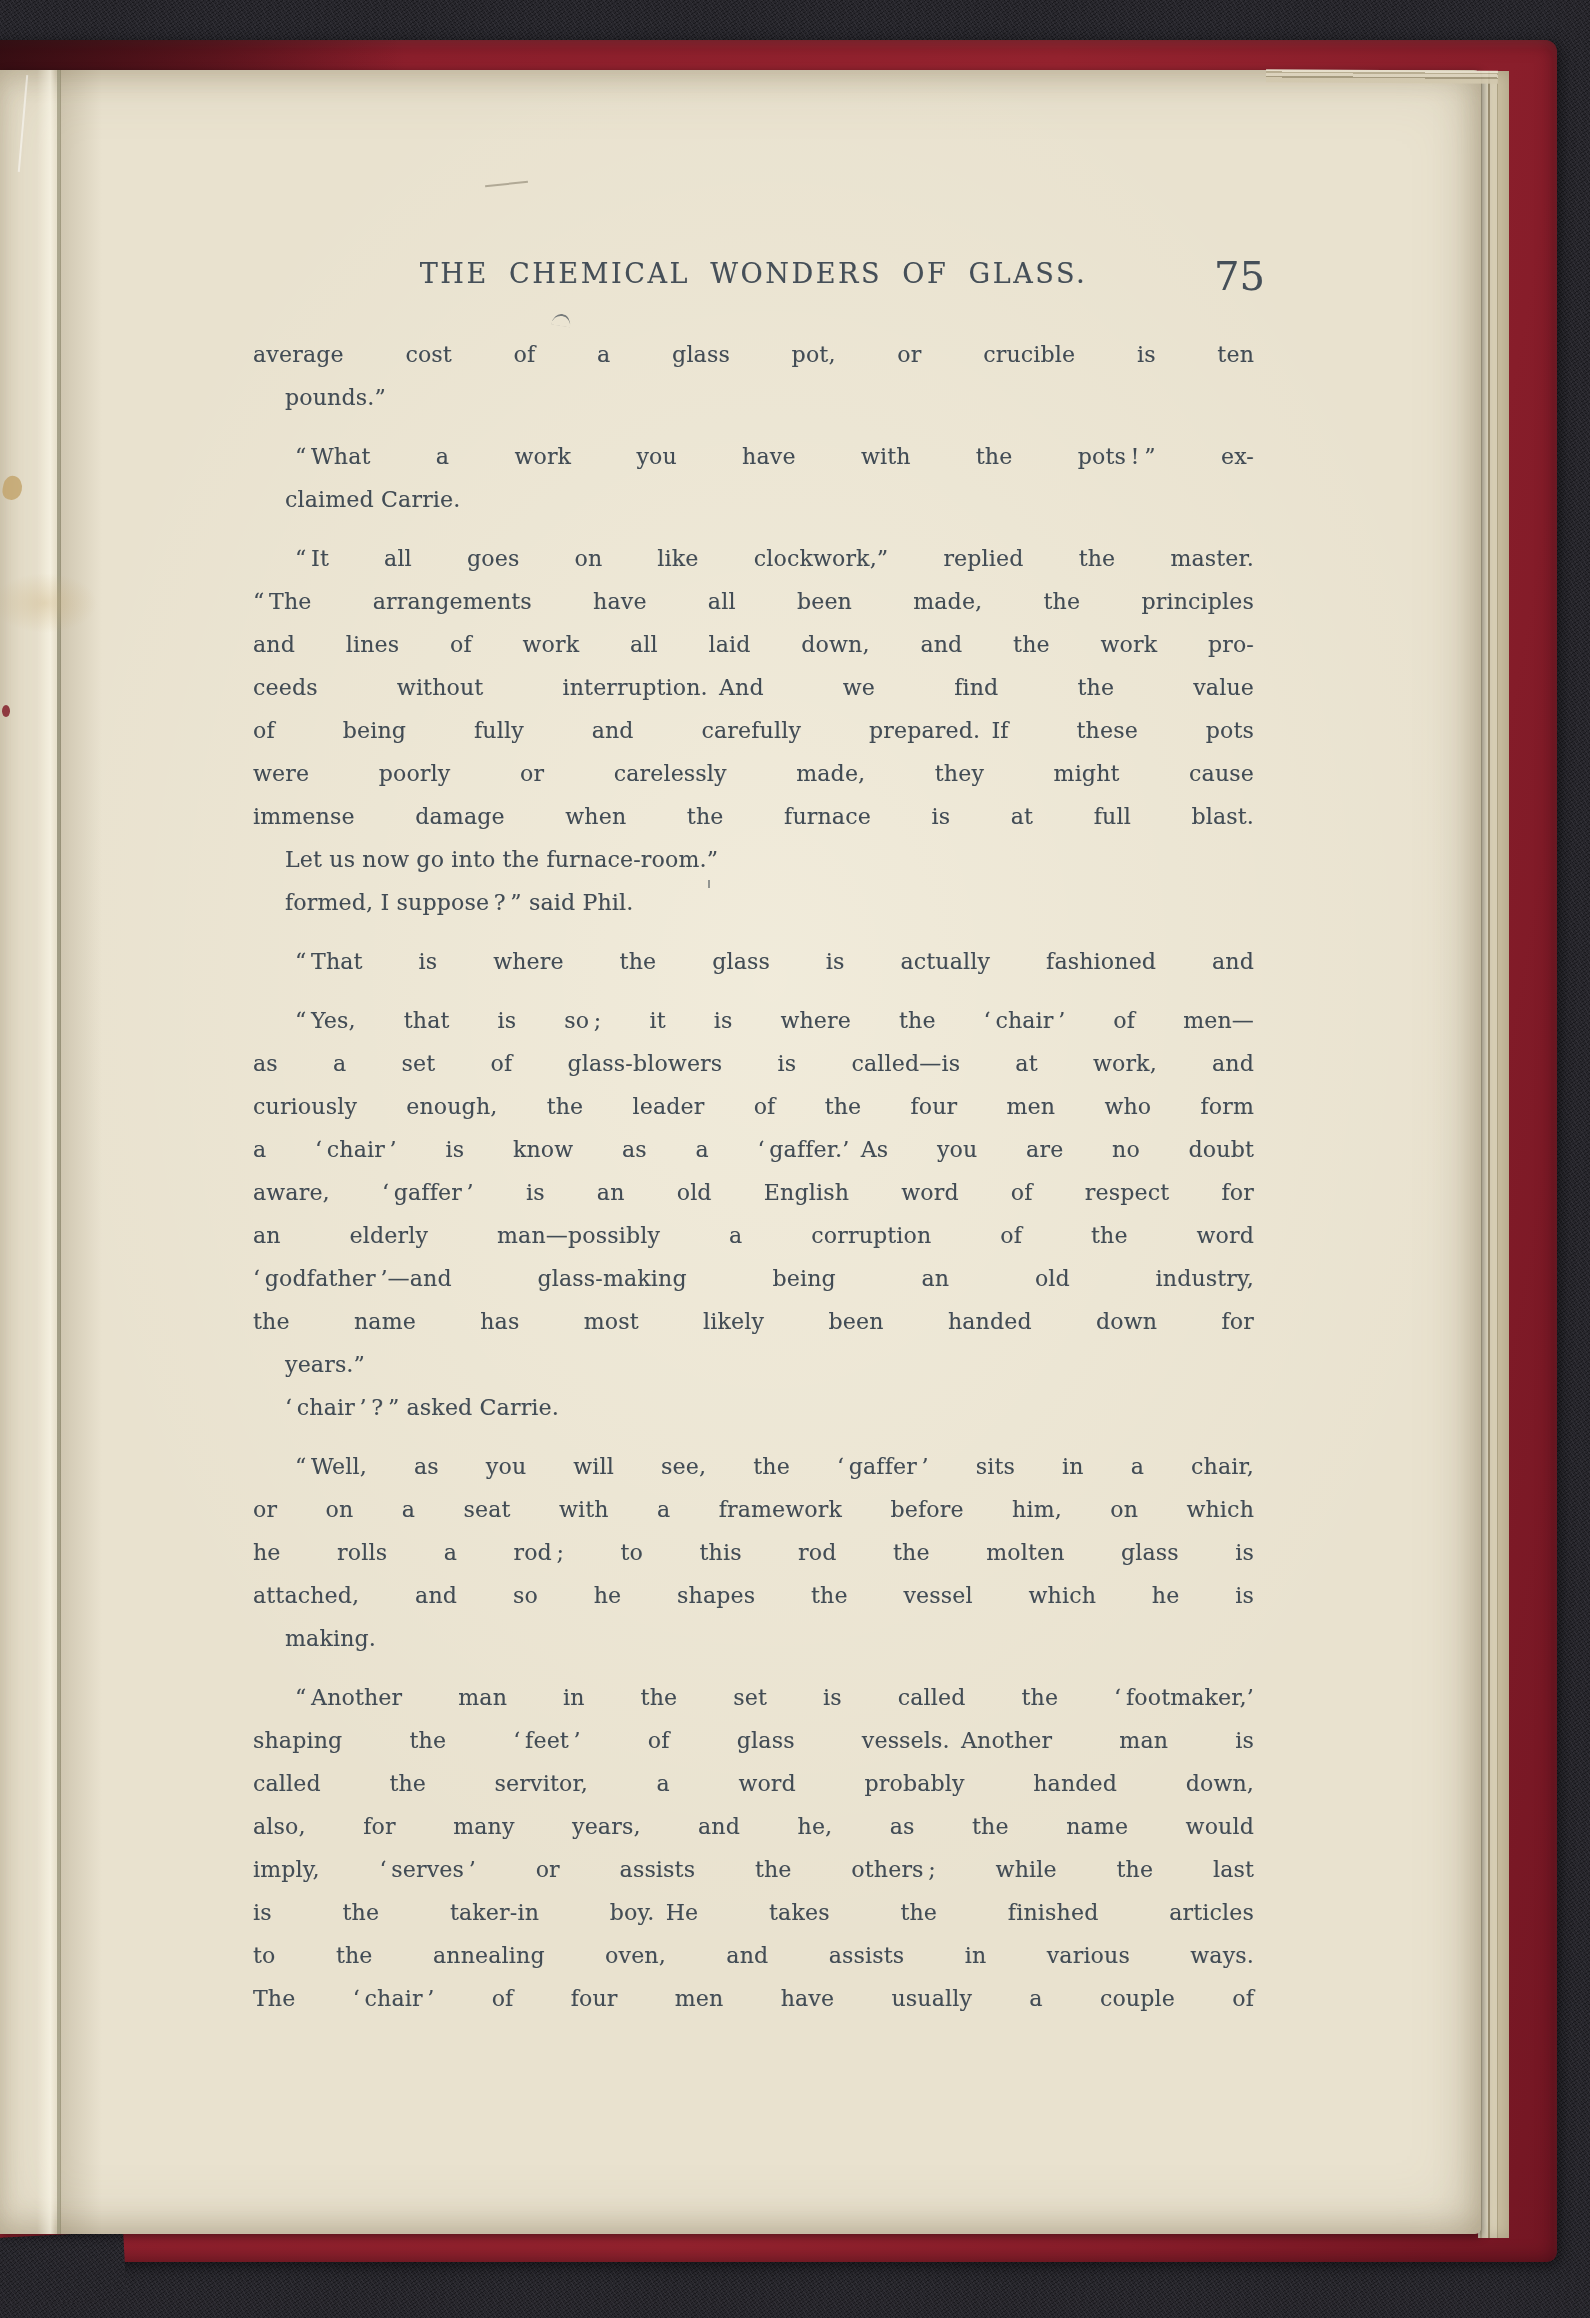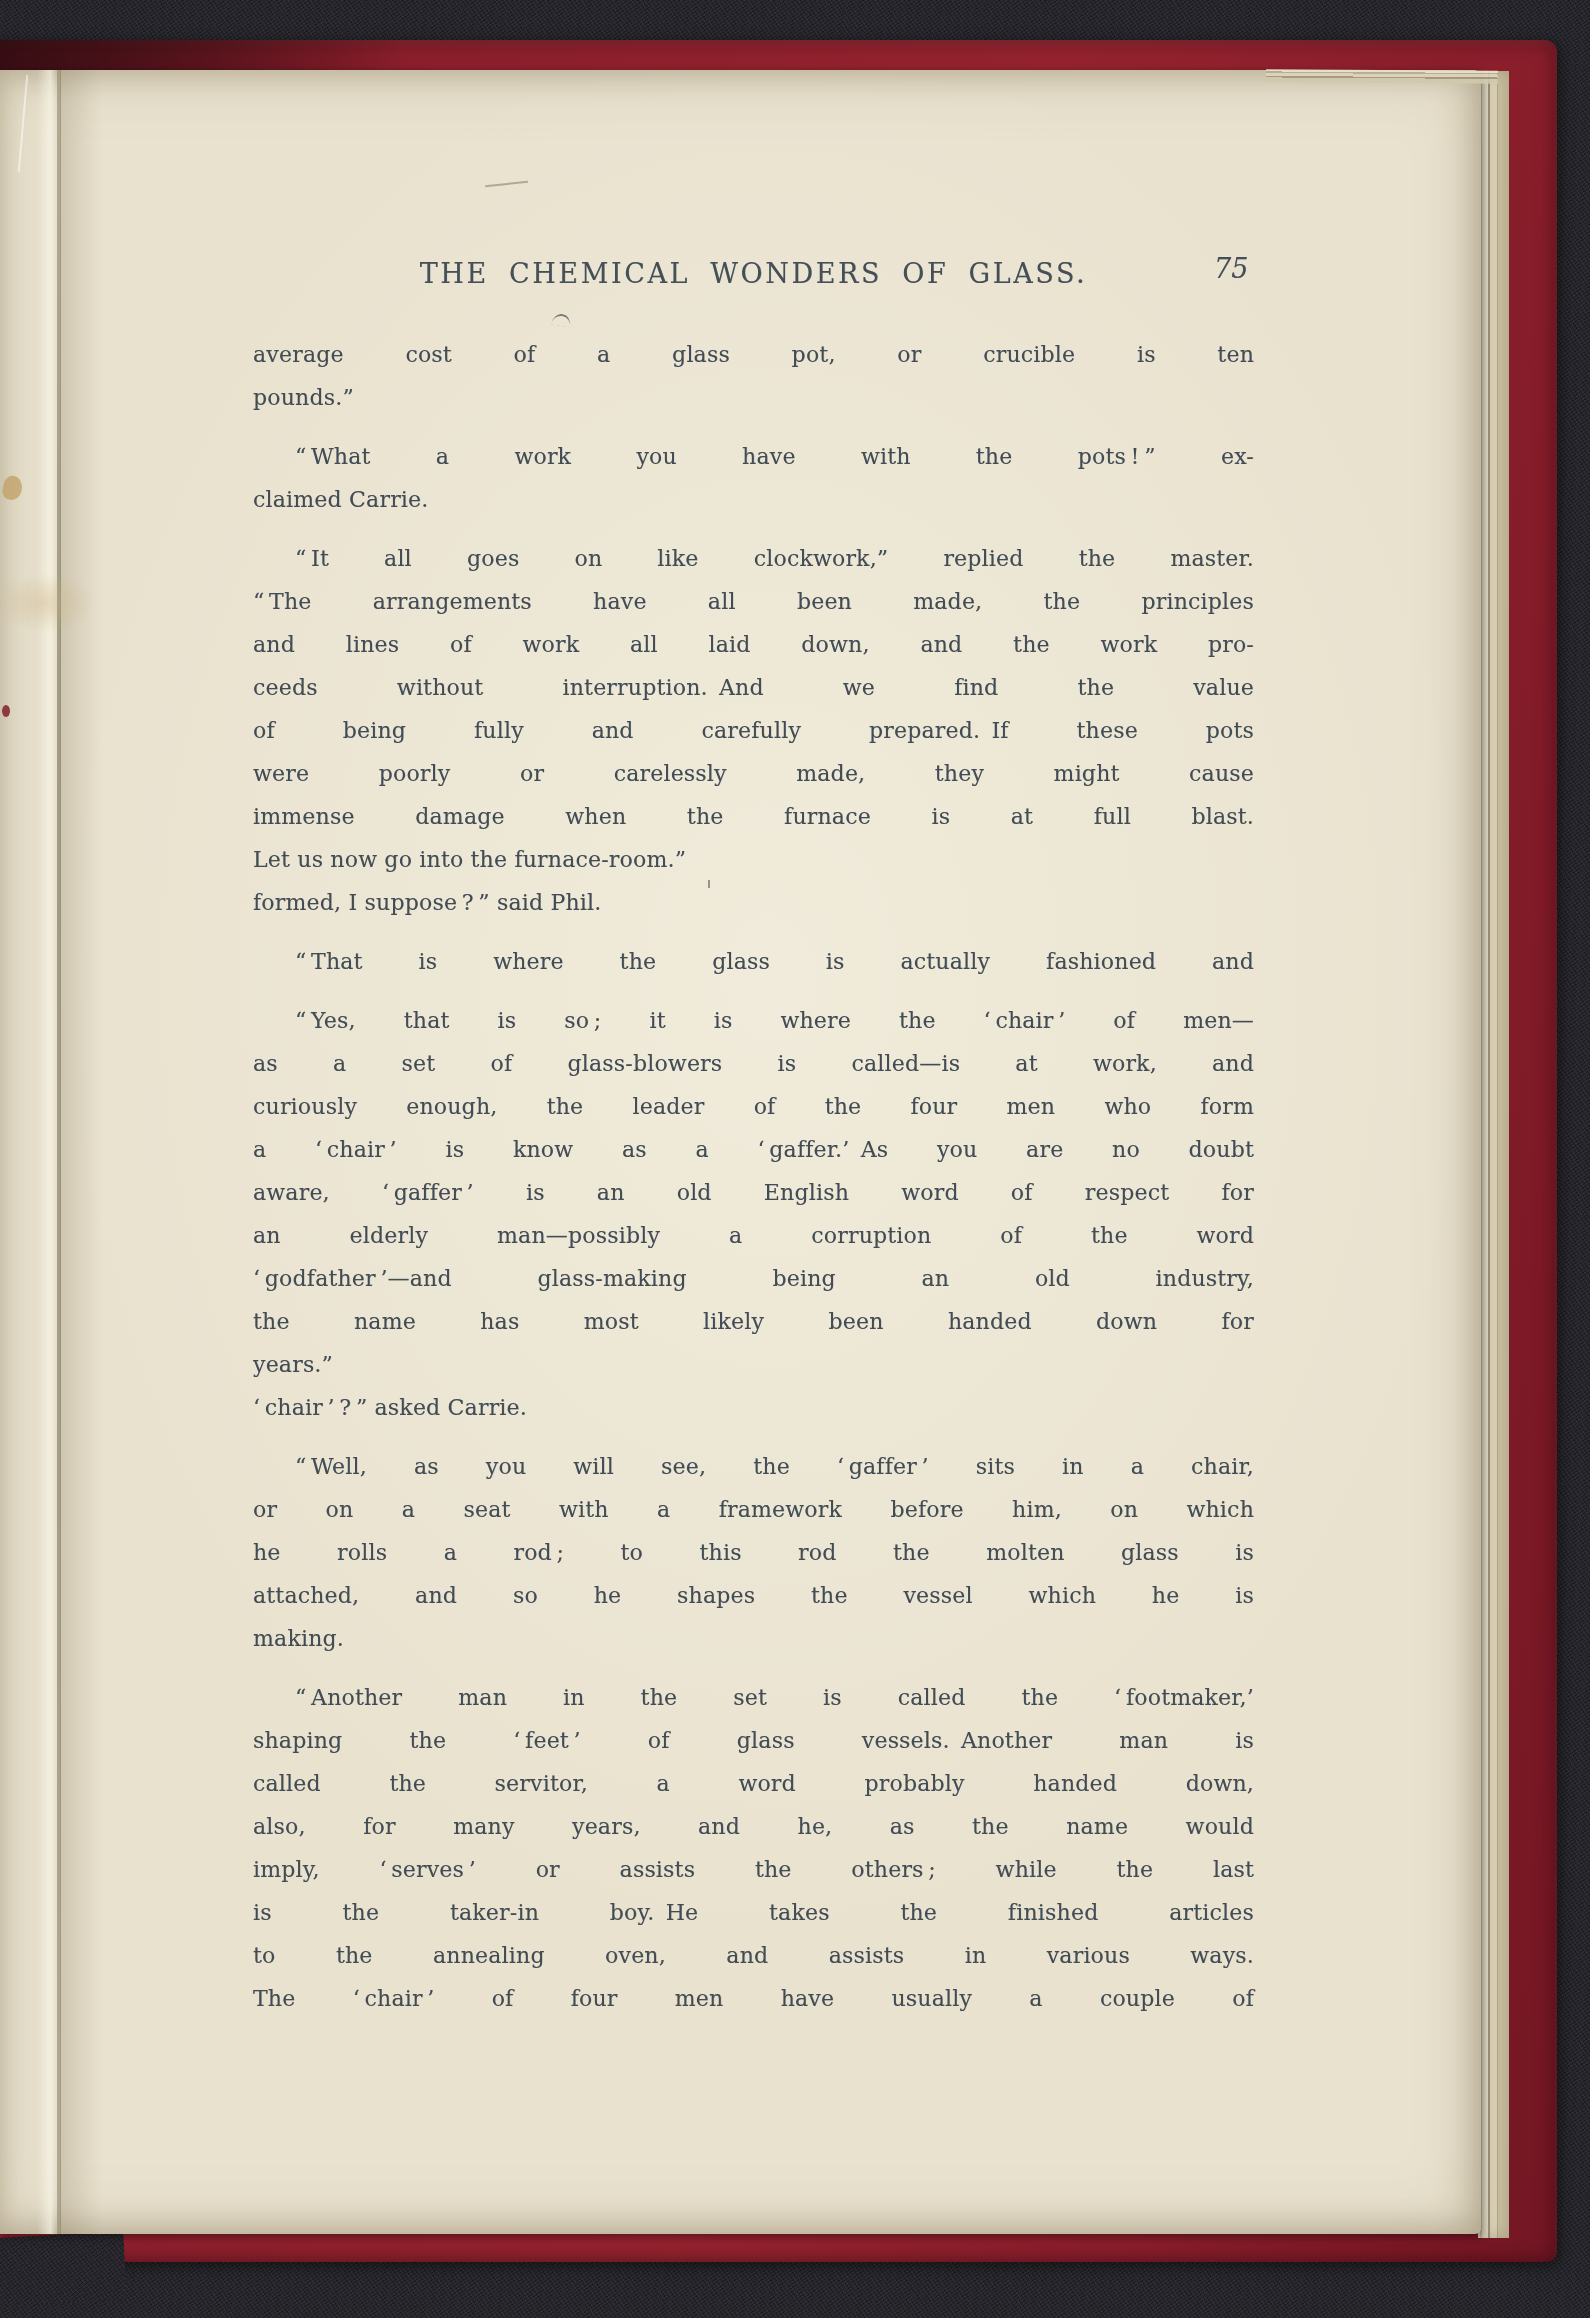--- a/index.html
+++ b/index.html
@@ -69,30 +69,30 @@
       transform:rotate(-6deg);}
   .stray-arc{left:552px;top:244px;width:19.3px;height:10.4px;border-top:2.2px solid rgba(70,78,86,.7);
       border-radius:50% 50% 0 0/100% 100% 0 0;transform:rotate(9deg);}
   .stray-tick{left:708px;top:810px;width:2.2px;height:8.2px;background:rgba(70,78,86,.55);}
 
   
   .running-head{position:absolute;left:253px;top:187px;width:1001px;height:36px;
       text-align:center;}
   .running-head .title{font-size:27px;line-height:33px;letter-spacing:2.6px;word-spacing:9px;
       color:#454f58;text-shadow:0.3px 0.4px 0.6px rgba(65,75,84,.35);}
-  .page-number{position:absolute;left:1214px;top:183px;font-size:27px;color:#454f58;
-      text-shadow:0.3px 0.4px 0.6px rgba(65,75,84,.35);font-style:italic;}
+  .page-number{position:absolute;left:1214px;top:183px;font-size:40px;color:#454f58;
+      text-shadow:0.3px 0.4px 0.6px rgba(65,75,84,.35);}
 
   
   .text-block{position:absolute;left:253px;top:263px;width:1001px;color:#424c55;
       font-size:22px;line-height:43px;letter-spacing:0.2px;
       text-shadow:0.3px 0.4px 0.5px rgba(66,76,85,.32);}
   .line{text-align:justify;text-align-last:justify;text-justify:inter-word;
       height:43px;white-space:normal;overflow:visible;}
-  .line.last{text-align-last:left;}
+  .line.last{text-align-last:left;margin-left:32px;}
   .line.indent{text-indent:42px;margin-top:16px;}
 </style>
 </head>
 <body>
 
 <div id="scene">
   <div class="cloth"></div>
 
   <div class="cover"></div>
   <div class="cover-smudge"></div>

